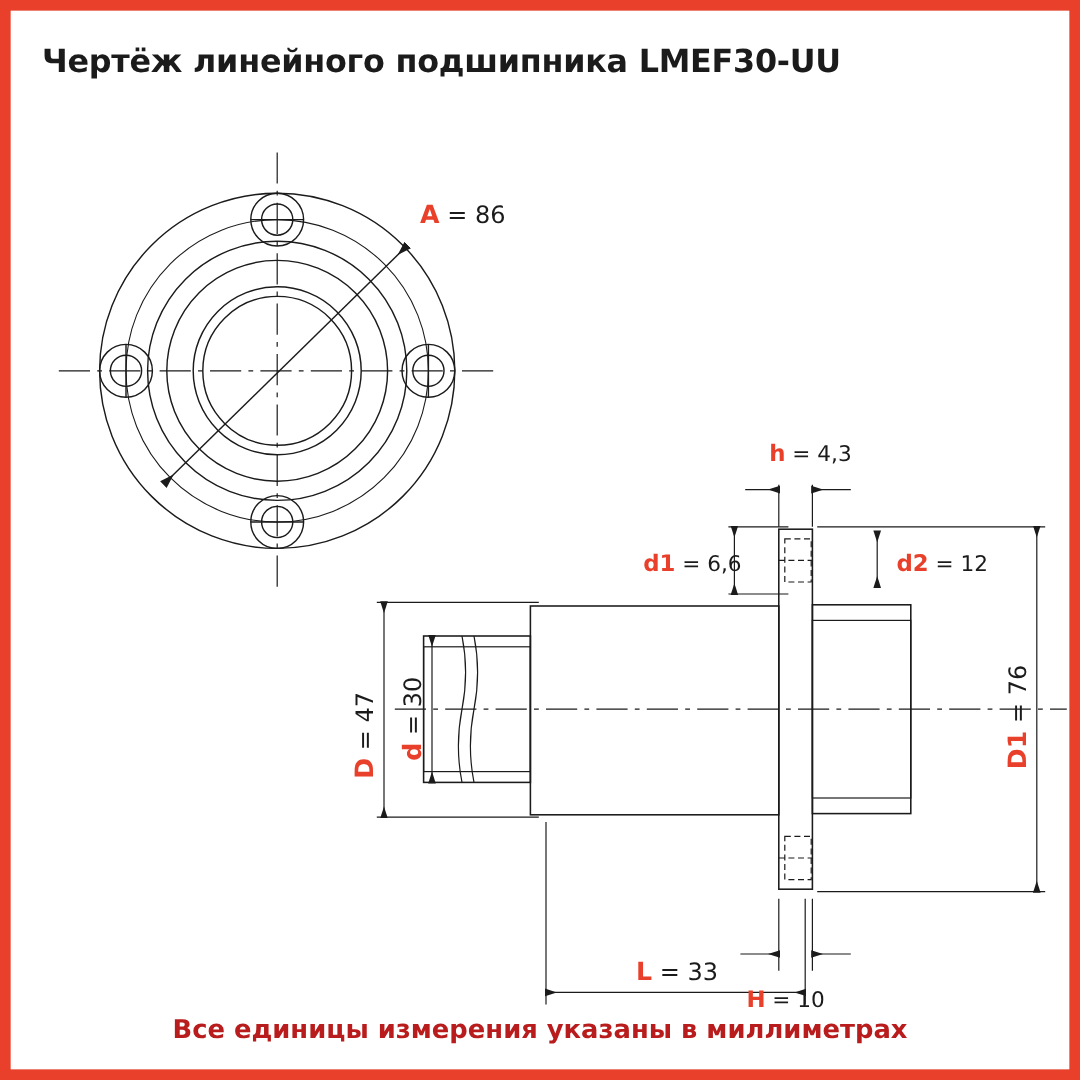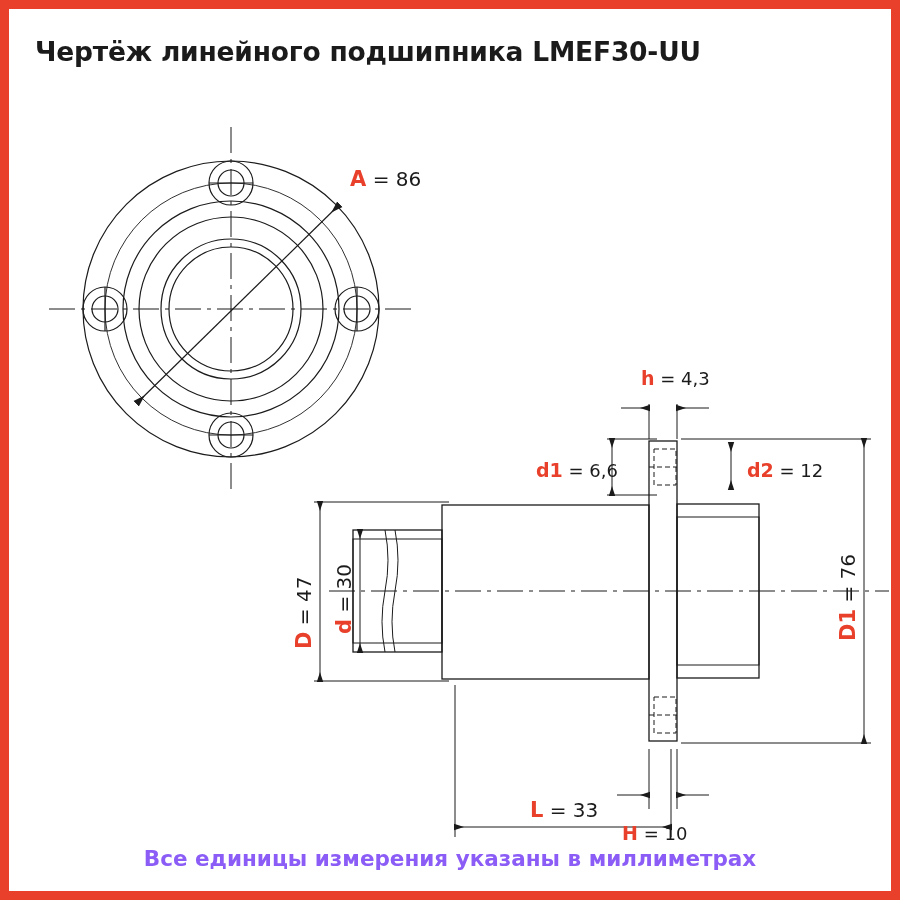--- a/index.html
+++ b/index.html
@@ -37,21 +37,21 @@
     white-space: nowrap;
   }
   .footer {
     position: absolute;
     left: 0;
     right: 0;
     bottom: 20px;
     text-align: center;
     font-size: 21.5px;
     font-weight: bold;
-    color: #8b5cf6;
+    color: #b91c1c;
   }
   svg.drawing {
     position: absolute;
     left: 0;
     top: 0;
     width: 900px;
     height: 900px;
   }
   .lbl {
     position: absolute;

